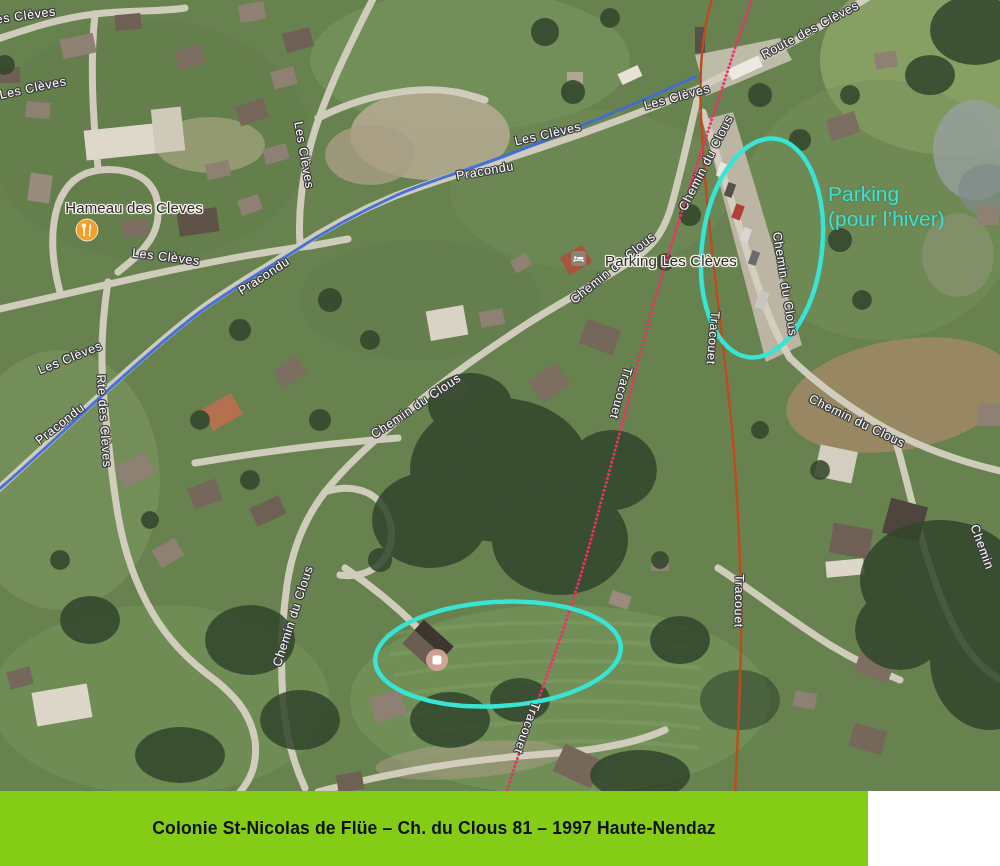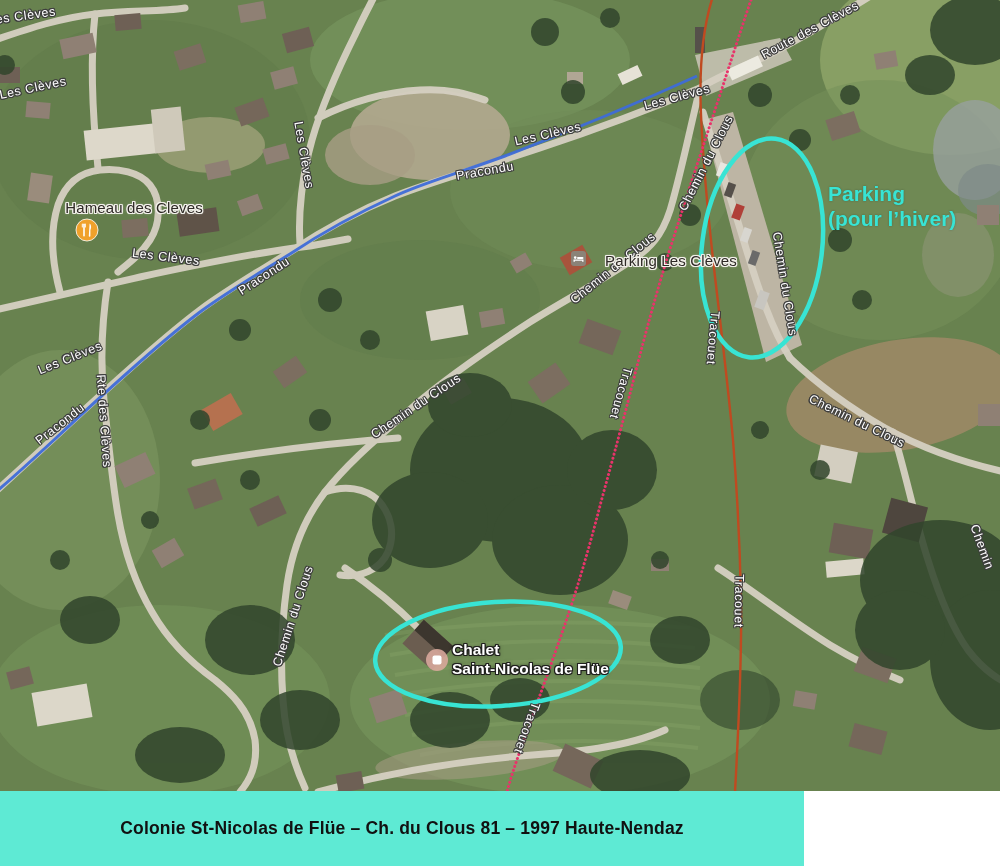--- a/index.html
+++ b/index.html
@@ -11,24 +11,24 @@
   .ctr{transform-origin:50% 50%;}
   .road{font-size:12.5px;font-weight:400;color:#ffffff;letter-spacing:.05em;
         text-shadow:-1px -1px 0 #3e3e3e,0 -1px 0 #3e3e3e,1px -1px 0 #3e3e3e,-1px 0 0 #3e3e3e,
                     1px 0 0 #3e3e3e,-1px 1px 0 #3e3e3e,0 1px 0 #3e3e3e,1px 1px 0 #3e3e3e;}
   .poi{font-size:15px;font-weight:400;color:#2e2a26;letter-spacing:.01em;
        text-shadow:-1px -1px 0 #f2f0ea,0 -1px 0 #f2f0ea,1px -1px 0 #f2f0ea,-1px 0 0 #f2f0ea,
                    1px 0 0 #f2f0ea,-1px 1px 0 #f2f0ea,0 1px 0 #f2f0ea,1px 1px 0 #f2f0ea,0 0 3px #ffffff;}
   .sat{font-size:15.5px;font-weight:700;color:#ffffff;line-height:1.25;text-align:left;
        text-shadow:-1px -1px 0 #20201e,0 -1px 0 #20201e,1px -1px 0 #20201e,-1px 0 0 #20201e,
                    1px 0 0 #20201e,-1px 1px 0 #20201e,0 1px 0 #20201e,1px 1px 0 #20201e,0 0 4px rgba(0,0,0,.6);}
-  .note{font-size:21px;font-weight:700;color:#38e4d4;line-height:1.2;
+  .note{font-size:21px;font-weight:400;color:#38e4d4;line-height:1.2;
         text-shadow:0 0 2px rgba(0,40,40,.35);}
-  .caption{position:absolute;left:0;top:791px;width:804px;height:75px;display:flex;
-           align-items:center;justify-content:center;background:#5eead4;text-align:right;}
+  .caption{position:absolute;left:0;top:791px;width:868px;height:75px;display:flex;
+           align-items:center;justify-content:center;background:#84cc16;text-align:right;}
   .caption div{font-size:17.5px;font-weight:700;color:#111111;letter-spacing:.01em;}
   .icon{position:absolute;pointer-events:none;}
 </style>
 </head>
 <body>
 
 <div class="stage">
   <div class="map">
 
     <svg width="1000" height="791" viewBox="0 0 1000 791">
@@ -250,24 +250,20 @@
       </svg>
     </div>
     <div class="lbl poi ctr" style="left:671px;top:260px;transform:translate(-50%,-50%)">Parking Les Clèves</div>
 
     <div class="icon" style="left:426px;top:649px;width:22px;height:22px;">
       <svg width="22" height="22" viewBox="0 0 22 22">
         <circle cx="11" cy="11" r="11" fill="#d8a79b" opacity="0.9"></circle>
         <rect x="6.5" y="6.5" width="9" height="9" rx="2" fill="#ffffff"></rect>
       </svg>
     </div>
-    <div class="lbl sat" style="left:452px;top:659px;transform:translate(0,-50%)">
-      <div>Chalet</div>
-      <div>Saint-Nicolas de Flüe</div>
-    </div>
 
     <div class="lbl note" style="left:828px;top:206px;transform:translate(0,-50%)">
       <div>Parking</div>
       <div>(pour l’hiver)</div>
     </div>
   </div>
 
   <div class="caption">
     <div>Colonie St-Nicolas de Flüe – Ch. du Clous 81 – 1997 Haute-Nendaz</div>
   </div>

